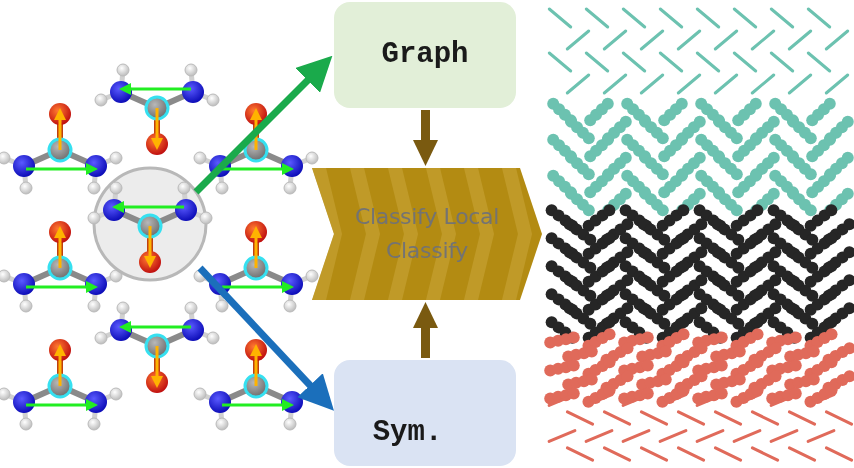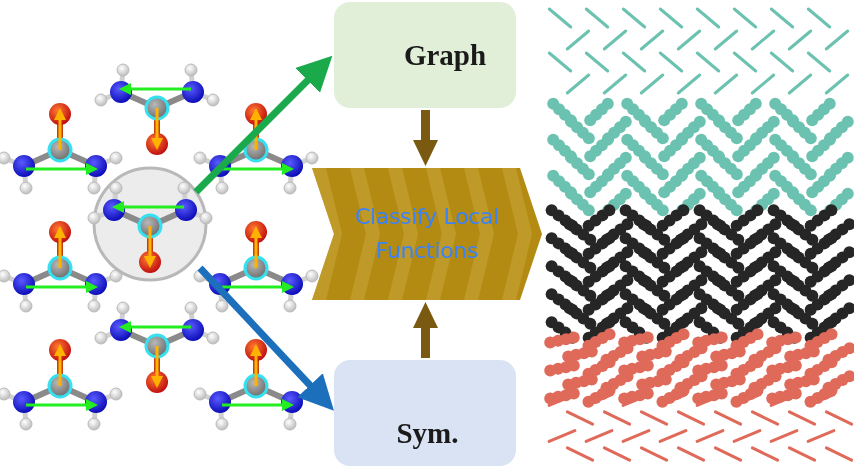--- a/index.html
+++ b/index.html
@@ -1,21 +1,21 @@
 <!DOCTYPE html>
 <html><head>
 <meta charset="utf-8">
 <style>
   html, body { margin:0; padding:0; background:#ffffff; }
   body { width:854px; height:468px; overflow:hidden; position:relative; font-family:"Liberation Sans", sans-serif; }
   #stage { position:absolute; left:0; top:0; width:854px; height:468px; }
-  .box { position:absolute; border-radius:16px; display:flex; flex-direction:column; align-items:center; justify-content:center; text-align:center; font-family:Liberation Serif, serif; font-weight:bold; font-size:29px; line-height:34px; color:#1a1a1a;padding-left:20px; }
+  .box { position:absolute; border-radius:16px; display:flex; flex-direction:column; align-items:center; justify-content:center; text-align:center; font-family:Liberation Mono, monospace; font-weight:bold; font-size:29px; line-height:34px; color:#1a1a1a; }
   #graph-box { left:334px; top:2px; width:182px; height:106px; }
   #sym-box { left:334px; top:360px; width:147px; height:106px;margin-top:20px; }
-  .chev-text { position:absolute; left:312px; top:168px; width:230px; height:132px; display:flex; flex-direction:column; align-items:center; justify-content:center; color:#3b82f6; font-family:"DejaVu Sans", sans-serif; font-size:22px; line-height:34px; text-align:center; font-weight:normal; letter-spacing:-0.3px; }
+  .chev-text { position:absolute; left:312px; top:168px; width:230px; height:132px; display:flex; flex-direction:column; align-items:center; justify-content:center; color:#737373; font-family:"DejaVu Sans", sans-serif; font-size:22px; line-height:34px; text-align:center; font-weight:normal; letter-spacing:-0.3px; }
   .chev-text span { display:block; }
 </style>
 </head>
 <body>
 
 <svg id="stage" width="854" height="468" viewBox="0 0 854 468" xmlns="http://www.w3.org/2000/svg">
   <defs>
     <marker id="ah-green" markerWidth="5" markerHeight="5" refX="2.5" refY="2.5" orient="auto" markerUnits="strokeWidth">
       <path d="M0,0 L5,2.5 L0,5 z" fill="#1aaa4b"></path>
     </marker>
@@ -966,14 +966,14 @@
 </svg>
 
 <div id="graph-box" class="box">
   <span>Graph</span>
 </div>
 <div id="sym-box" class="box">
   <span>Sym.</span>
 </div>
 <div class="chev-text">
   <span>Classify Local</span>
-  <span>Functions</span>
+  <span>Classify</span>
 </div>
 
 </body></html>

